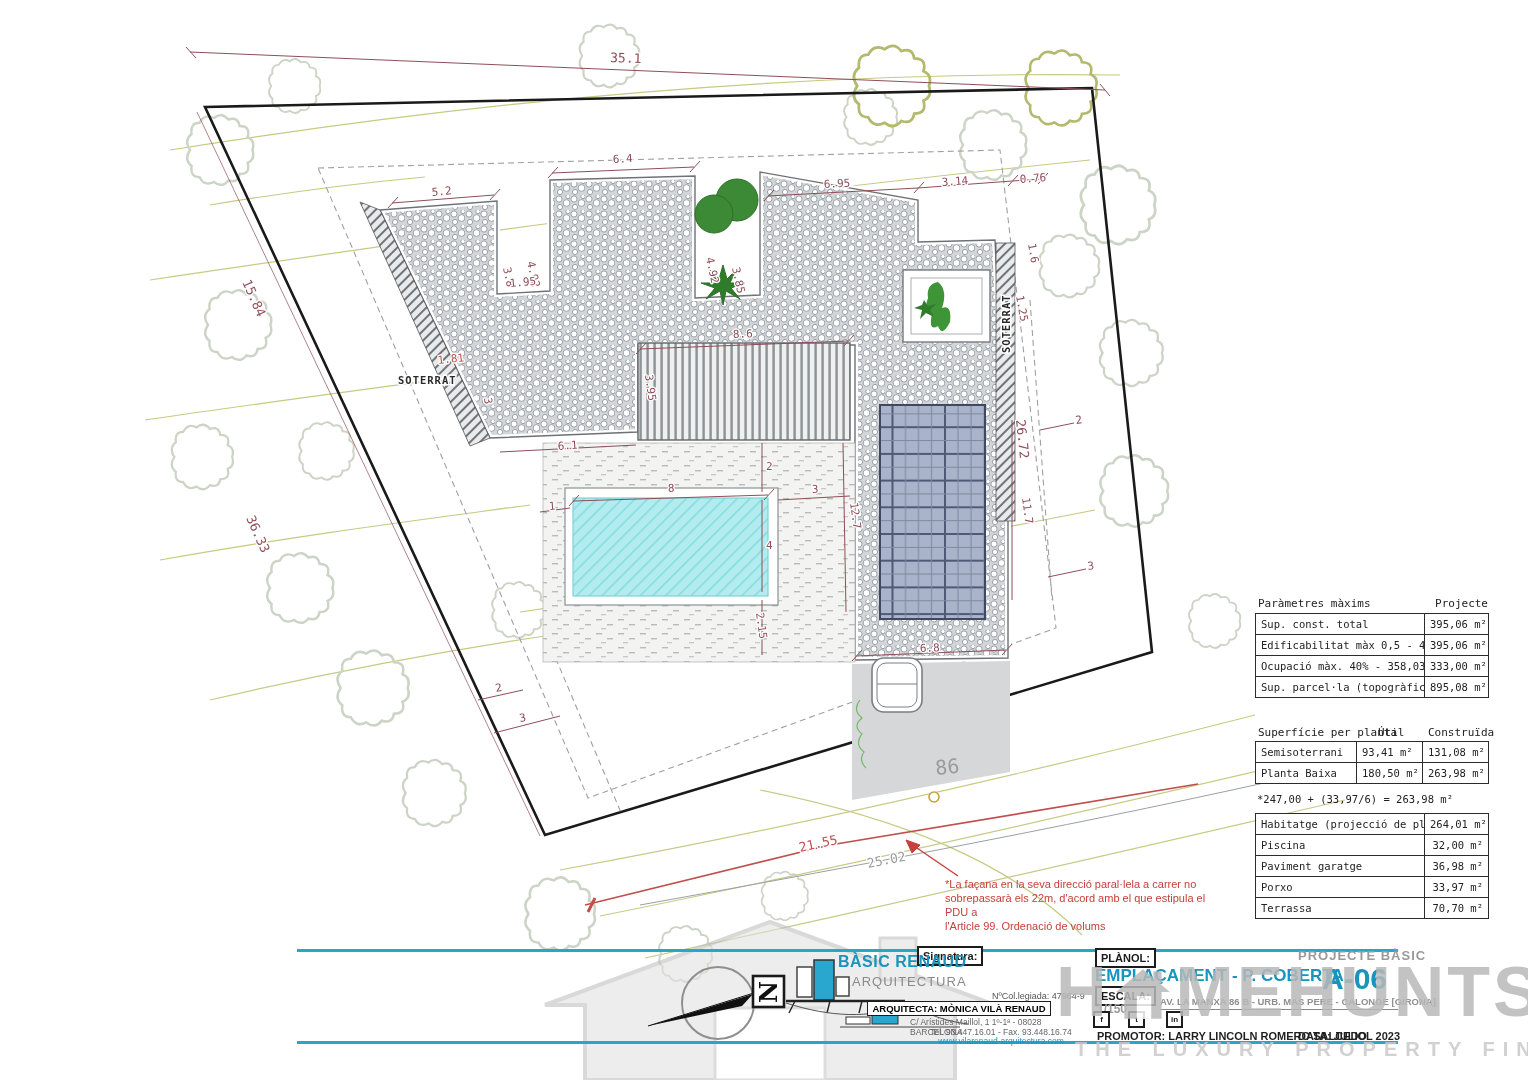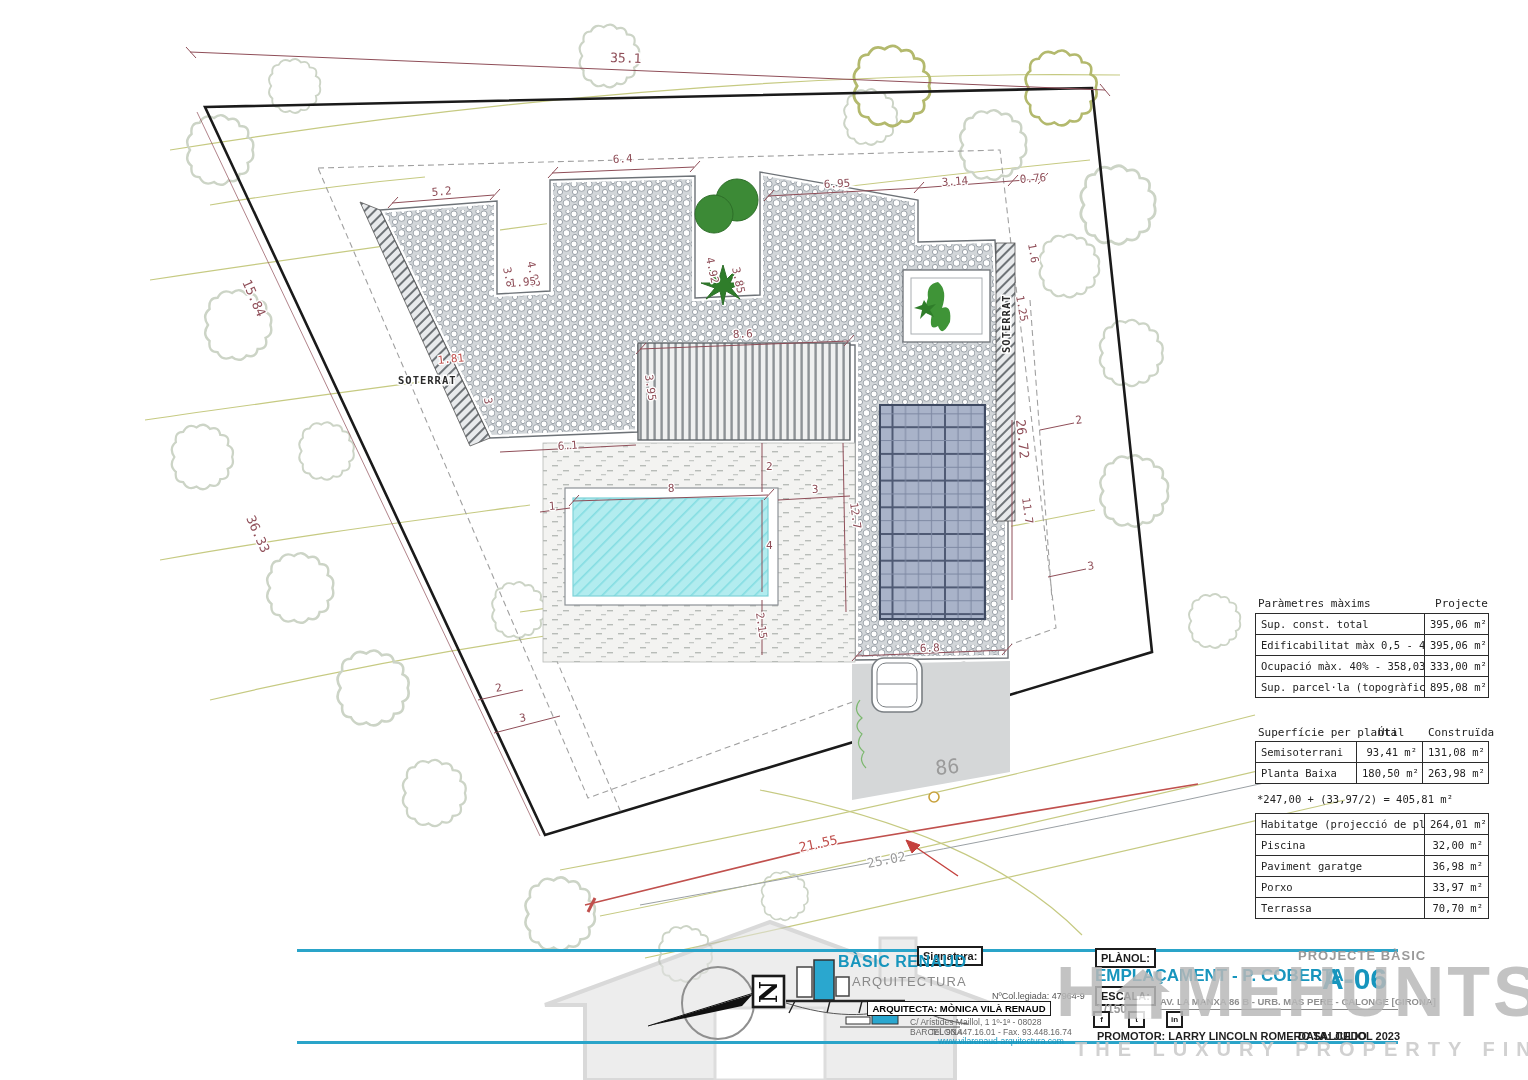--- a/index.html
+++ b/index.html
@@ -14,21 +14,21 @@
   .sote{fill:#2b2b2b;font-size:10.5px;font-weight:bold;letter-spacing:1px;paint-order:stroke;stroke:#fff;stroke-width:3px;}
   
   .tbl-title{position:absolute;font-size:11px;color:#222;font-family:"DejaVu Sans Mono",monospace;white-space:nowrap;}
   .tbl{position:absolute;border:1.6px solid #2b2b2b;background:#fff;font-family:"DejaVu Sans Mono",monospace;font-size:10.5px;color:#222;}
   .tbl .row{display:flex;border-top:1.4px solid #2b2b2b;}
   .tbl .row:first-child{border-top:none;}
   .tbl .c{padding:4px 5px;box-sizing:border-box;border-left:1.4px solid #2b2b2b;white-space:nowrap;overflow:hidden;}
   .tbl .c:first-child{border-left:none;}
   .tbl .lab{width:168px;text-align:left;}
   .tbl .val{width:64px;text-align:right;}
-  .tbl2 .lab{width:100px;} .tbl2 .v1{width:66px;text-align:right;} .tbl2 .v2{width:66px;text-align:right;}
+  .tbl2 .lab{width:100px;} .tbl2 .v1{width:66px;} .tbl2 .v2{width:66px;text-align:right;}
   .tbl-note{position:absolute;font-size:10.5px;color:#222;font-family:"DejaVu Sans Mono",monospace;white-space:nowrap;}
   
   #plan-note{position:absolute;left:945px;top:877px;width:268px;color:#c4413d;font-size:11px;line-height:14px;}
   
   .tb-box{position:absolute;border:2px solid #1c1c1c;background:#fff;font-weight:bold;color:#1c1c1c;
           font-size:11px;padding:2px 4px;white-space:nowrap;}
   .teal{color:#1795bd;}
   .tb-line{position:absolute;height:3px;background:#2aa4c9;}
   .wm{color:#b9b9b9;opacity:.85;font-weight:bold;white-space:nowrap;}
   .sq-icon{position:absolute;width:13px;height:13px;border:2px solid #1c1c1c;background:#fff;
@@ -265,20 +265,25 @@
     <line x1="786" y1="1001" x2="905" y2="1001" stroke="#222" stroke-width="2.5"></line>
     <path d="M795,1001 L789,1013 M830,1001 L827,1013 M862,1001 L859,1013 M898,1001 L893,1013" stroke="#222" stroke-width="1.4"></path>
     <path d="M786,1003 C830,1017 870,1019 905,1005" fill="none" stroke="#555" stroke-width="1"></path>
     <path d="M905,1003 C930,1016 950,1022 968,1024" fill="none" stroke="#555" stroke-width="1"></path>
     <rect x="846" y="1017" width="24" height="7" fill="#fff" stroke="#333" stroke-width="1"></rect>
     <rect x="872" y="1014" width="26" height="10" fill="#2aa7cf" stroke="#333" stroke-width="1"></rect>
     <line x1="840" y1="1027" x2="960" y2="1027" stroke="#444" stroke-width="1"></line>
   </g>
 </svg>
 
+<div id="plan-note">
+  <div>*La façana en la seva direcció paral·lela a carrer no</div>
+  <div>sobrepassarà els 22m, d'acord amb el que estipula el PDU  a</div>
+  <div>l'Article 99. Ordenació de volums</div>
+</div>
 
 <div class="tbl-title" style="left:1258px;top:597px">Paràmetres màxims</div>
 <div class="tbl-title" style="left:1424px;top:597px;width:64px;text-align:right">Projecte</div>
 <div class="tbl" style="left:1255px;top:613px">
   <div class="row">
     <div class="c lab">Sup. const. total</div>
     <div class="c val">395,06 m²</div>
   </div>
   <div class="row">
     <div class="c lab">Edificabilitat màx 0,5 - 447,54 m²</div>
@@ -302,21 +307,21 @@
     <div class="c lab">Semisoterrani</div>
     <div class="c v1">93,41 m²</div>
     <div class="c v2">131,08 m²</div>
   </div>
   <div class="row">
     <div class="c lab">Planta Baixa</div>
     <div class="c v1">180,50 m²</div>
     <div class="c v2">263,98 m²</div>
   </div>
 </div>
-<div class="tbl-note" style="left:1257px;top:793px">*247,00 + (33,97/2) = 405,81 m²</div>
+<div class="tbl-note" style="left:1257px;top:793px">*247,00 + (33,97/6) = 263,98 m²</div>
 
 <div class="tbl" style="left:1255px;top:813px">
   <div class="row">
     <div class="c lab">Habitatge (projecció de plantes)</div>
     <div class="c val">264,01 m²</div>
   </div>
   <div class="row">
     <div class="c lab">Piscina</div>
     <div class="c val">32,00 m²</div>
   </div>

